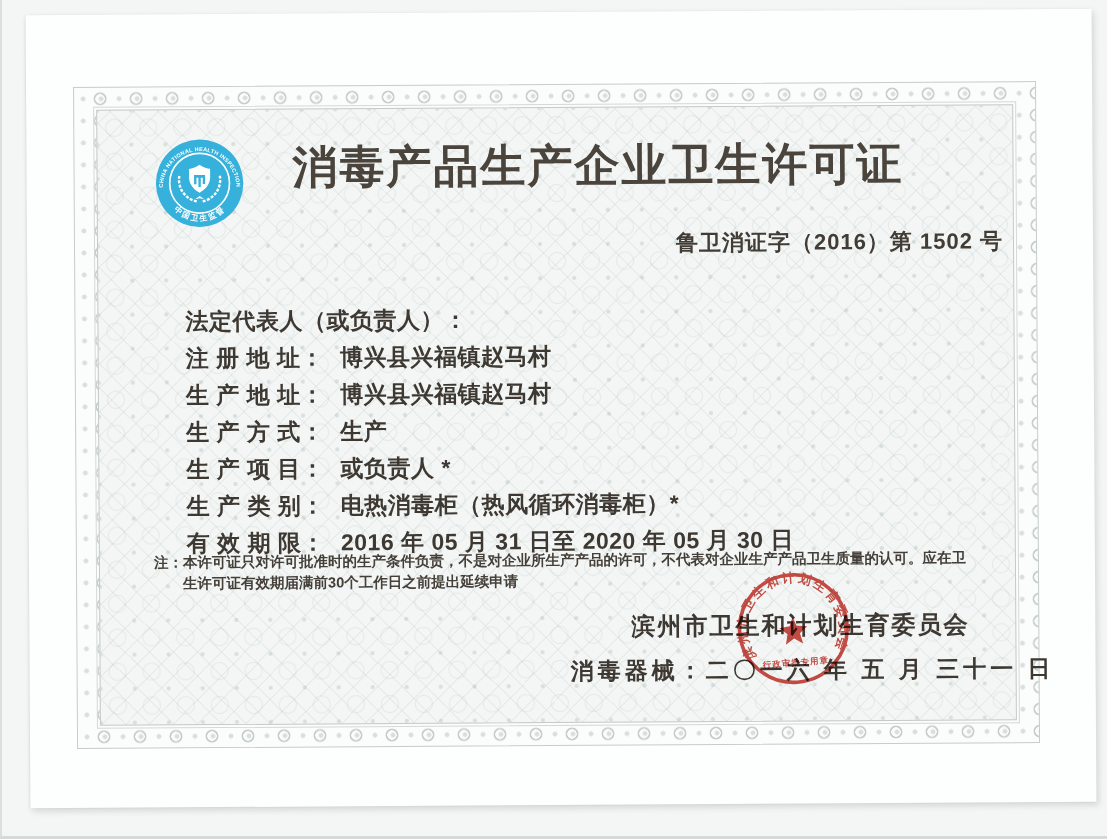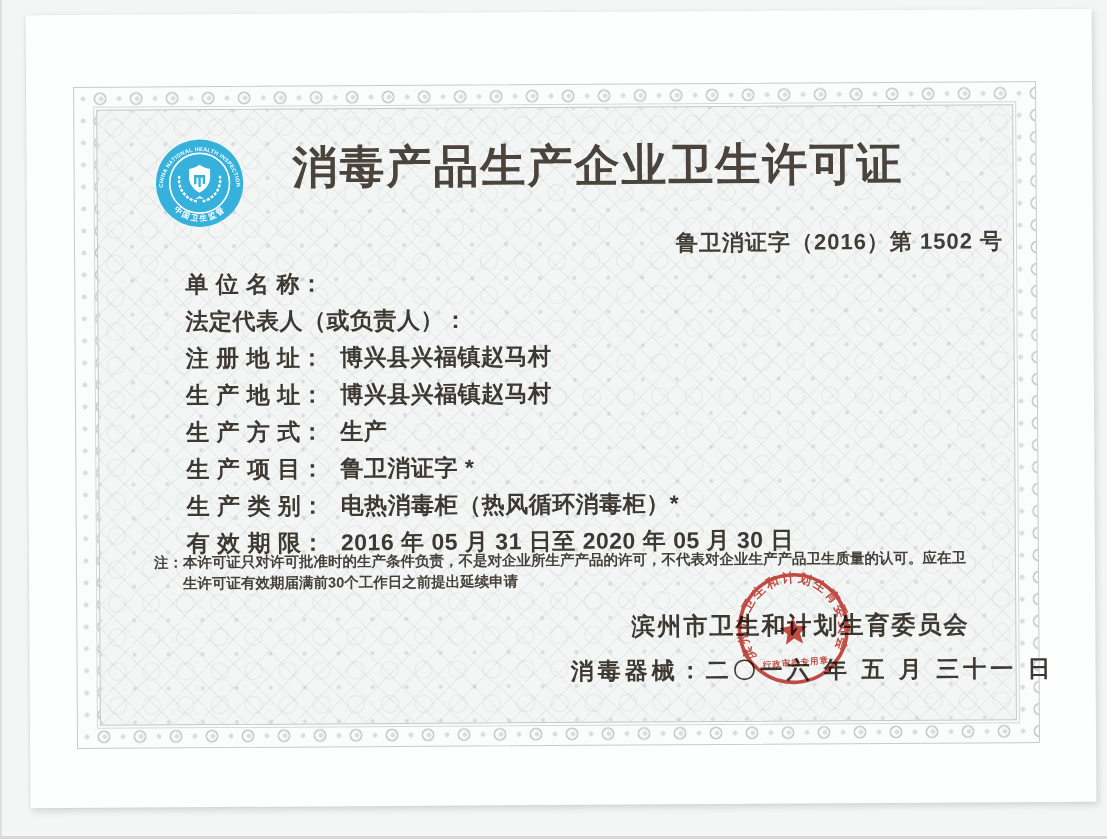--- a/index.html
+++ b/index.html
@@ -118,26 +118,26 @@
 
           <path d="M50 30 c4 3.2 8.5 4.2 11.5 4.4 v9 c0 9 -6.5 14 -11.5 17 c-5 -3 -11.5 -8 -11.5 -17 v-9 c3 -0.2 7.5 -1.2 11.5 -4.4 z" fill="#ffffff"></path>
           <path d="M44 41 v10 h2.6 v-7 h2.1 v10 h2.6 v-10 h2.1 v7 h2.6 v-10 z" fill="#35b1dc"></path>
           <path d="M50 64 l-5 3.5 5 -1.2 5 1.2 z" fill="#ffffff"></path>
         </svg>
 
         <h1 class="title">消毒产品生产企业卫生许可证</h1>
         <div class="cert-no">鲁卫消证字（2016）第 1502 号</div>
 
         <div class="fields">
-          <div class="field-row"><span class="lbl">单 位 名 称：</span><span class="val"></span></div>
+          <div class="field-row"><span class="val"></span></div>
           <div class="field-row"><span class="lbl">法定代表人（或负责人）：</span><span class="val"></span></div>
           <div class="field-row"><span class="lbl">注 册 地 址：</span><span class="val">博兴县兴福镇赵马村</span></div>
           <div class="field-row"><span class="lbl">生 产 地 址：</span><span class="val">博兴县兴福镇赵马村</span></div>
           <div class="field-row"><span class="lbl">生 产 方 式：</span><span class="val">生产</span></div>
-          <div class="field-row"><span class="lbl">生 产 项 目：</span><span class="val">鲁卫消证字 *</span></div>
+          <div class="field-row"><span class="lbl">生 产 项 目：</span><span class="val">或负责人 *</span></div>
           <div class="field-row"><span class="lbl">生 产 类 别：</span><span class="val">电热消毒柜（热风循环消毒柜）*</span></div>
           <div class="field-row"><span class="lbl">有 效 期 限：</span><span class="val">2016 年 05 月 31 日至 2020 年 05 月 30 日</span></div>
         </div>
 
         <div class="note">
           <span class="note-prefix">注：</span>
           <span class="note-text">本许可证只对许可批准时的生产条件负责，不是对企业所生产产品的许可，不代表对企业生产产品卫生质量的认可。应在卫生许可证有效期届满前30个工作日之前提出延续申请</span>
         </div>
 
         <div class="issuer">滨州市卫生和计划生育委员会</div>

